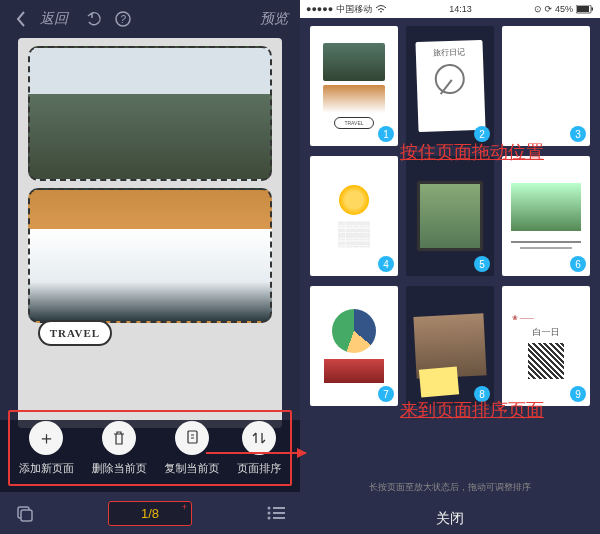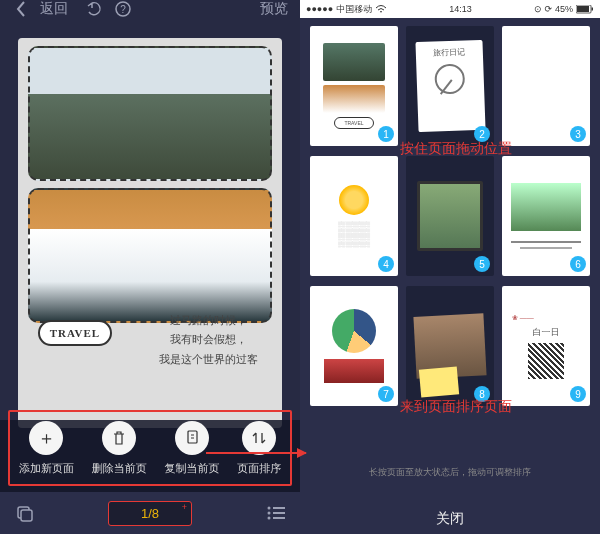--- a/index.html
+++ b/index.html
@@ -15,25 +15,26 @@
     width: 300px;
     height: 534px;
     position: relative;
     background: #2b2e4a;
   }
   
   .phone-left { background: #272a43; }
   .left-header {
     height: 28px;
     display: flex;
-    align-items: flex-start;
+    align-items: flex-end;
     justify-content: space-between;
     padding: 0 12px;
     color: #9ca0b5;
     font-size: 14px;
+    font-style: italic;
   }
   .left-header .hleft, .left-header .hright {
     display: flex;
     align-items: center;
     gap: 10px;
   }
   .hicon {
     width: 18px;
     height: 18px;
     display: flex;
@@ -207,26 +208,27 @@
     font-size: 10px;
     display: flex; align-items: center; justify-content: center;
   }
   .thumb-img {
     background: linear-gradient(#87b, #468);
     border-radius: 2px;
   }
   .red-label {
     position: absolute;
     color: #e53935;
-    font-size: 14px;
+    font-size: 18px;
     font-weight: 500;
     background: transparent;
     white-space: nowrap;
     pointer-events: none;
     z-index: 20;
+    text-decoration: underline;
   }
   .red-label.upper { top: 140px; left: 100px; }
   .red-label.lower { top: 398px; left: 100px; }
   .right-footer {
     position: absolute;
     left: 0; right: 0; bottom: 0;
     height: 40px;
     display: flex;
     flex-direction: column;
     align-items: center;
@@ -234,21 +236,20 @@
     gap: 16px;
     padding-bottom: 6px;
   }
   .hint-text {
     font-size: 9px;
     color: #888;
   }
   .close-text {
     font-size: 14px;
     color: #eee;
-    margin-top: 15px;
   }
   
   .red-arrow {
     position: absolute;
     left: 206px;
     top: 452px;
     width: 100px;
     height: 2px;
     background: #e53935;
     z-index: 30;
@@ -290,25 +291,20 @@
     </div>
     <div class="hright">
       <span>预览</span>
     </div>
   </div>
 
   <div class="canvas-area">
     <div class="photo-frame top"></div>
     <div class="photo-frame bottom"></div>
     <div class="travel-tag">TRAVEL</div>
-    <div class="caption-lines">
-      <div>过马路的时候，</div>
-      <div>我有时会假想，</div>
-      <div>我是这个世界的过客</div>
-    </div>
   </div>
 
   <div class="bottom-overlay"></div>
 
   <div class="red-box">
     <div class="circ-btn">
       <div class="circ">＋</div>
       <span>添加新页面</span>
     </div>
     <div class="circ-btn">

